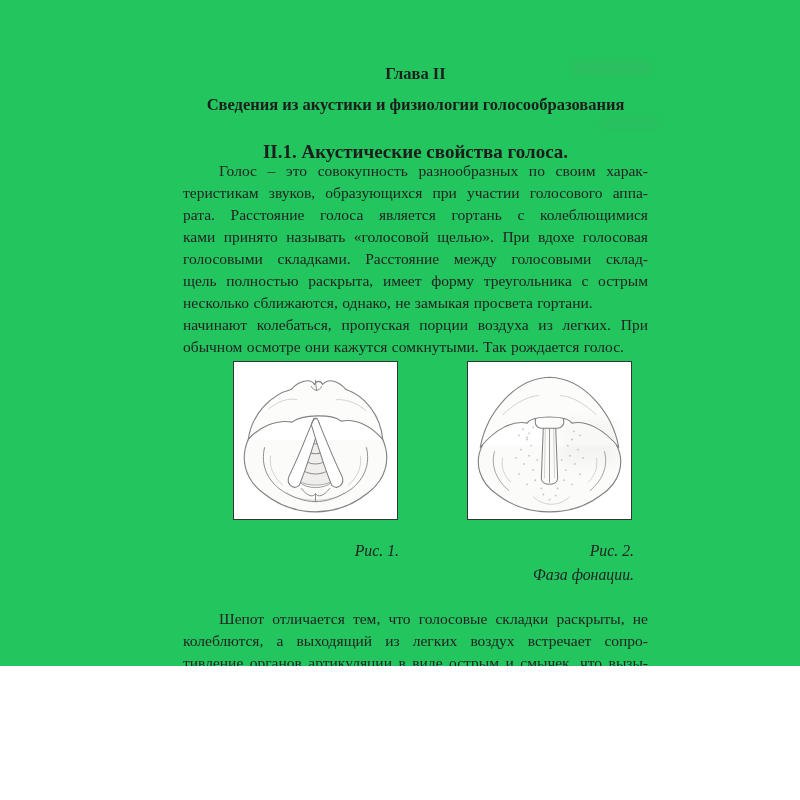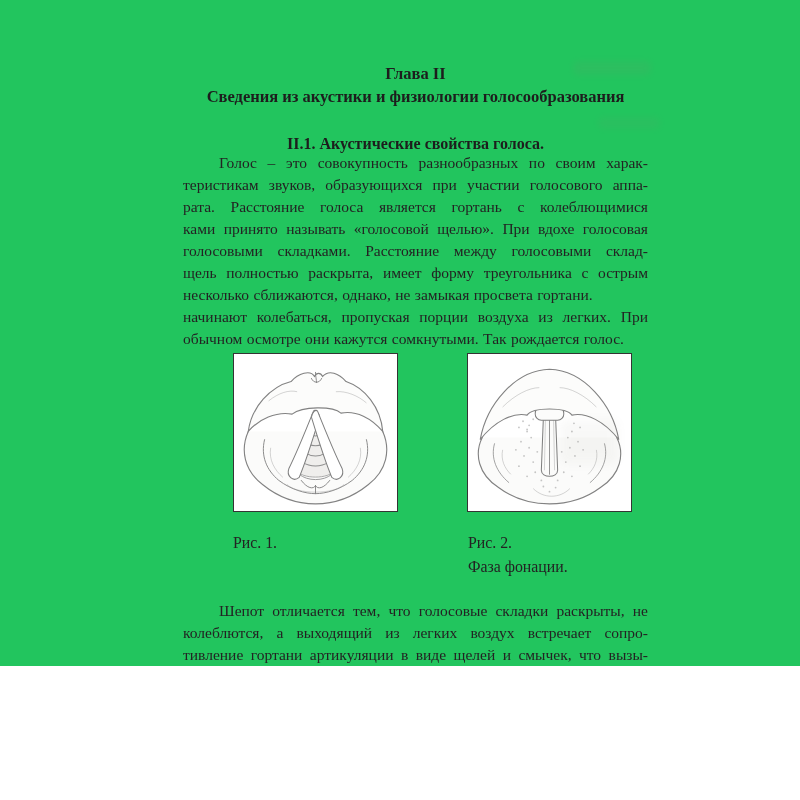--- a/index.html
+++ b/index.html
@@ -10,26 +10,26 @@
     -webkit-font-smoothing:antialiased;
   }
   .page { position:relative; width:800px; height:666px; overflow:hidden; background:#22c55e; }
   .content { position:absolute; left:183px; top:0; width:465px; }
 
   .chapter-title {
     padding-top:62px; text-align:center; font-weight:bold;
     font-size:16.5px; line-height:23px; white-space:nowrap; color:#1d1d1d;
   }
   .chapter-subtitle {
-    text-align:center; font-weight:bold;
+    margin-top:8px; text-align:center; font-weight:bold;
     font-size:16.5px; line-height:23px; white-space:nowrap; color:#1d1d1d;
   }
   .section-title {
     margin-top:25px; text-align:center; font-weight:bold;
-    font-size:16px; line-height:21px; white-space:nowrap; color:#1d1d1d;
+    font-size:19px; line-height:21px; white-space:nowrap; color:#1d1d1d;
   }
 
   .body-text { margin-top:-2px; font-size:15.5px; }
   .body-text.para2 { margin-top:0; }
   .body-text.para3 { margin-top:21px; }
   .tline {
     line-height:22px; height:22px; overflow:hidden;
     text-align:justify; text-align-last:justify;
     word-spacing:0.5px;
   }
@@ -37,21 +37,21 @@
   .tline.para-end { text-align-last:left; }
 
   .figures { margin-top:3px; display:flex; padding-left:50px; gap:69px; }
   .figure-box {
     width:163px; height:157px; border:1.5px solid #343434;
     background:#ffffff; box-sizing:content-box;
   }
   .figure-box svg { display:block; width:163px; height:157px; }
 
   .captions { display:flex; padding-left:50px; gap:69px; margin-top:19px; }
-  .caption { width:166px; text-align:left; font-size:15.8px; line-height:24px; color:#232323; }
+  .caption { width:166px; text-align:right; font-size:15.8px; line-height:24px; color:#232323;font-style:italic; }
 
   .page-number {
     position:absolute; left:193px; top:747px; width:465px;
     text-align:center; font-size:15px; color:#2c2c2c;
   }
 
   
   .artifact { position:absolute; border-radius:5px; filter:blur(3px); pointer-events:none; }
   .artifact.a1 { left:573px; top:61px;  width:78px; height:14px; background:#84846f; opacity:.10; }
   .artifact.a2 { left:598px; top:117px; width:62px; height:12px; background:#84846f; opacity:.08; }
@@ -193,21 +193,21 @@
       </div>
       <div class="caption">
         <div>Рис. 2.</div>
         <div>Фаза фонации.</div>
       </div>
     </div>
 
     <div class="body-text para3">
       <div class="tline para-start">Шепот отличается тем, что голосовые складки раскрыты, не</div>
       <div class="tline">колеблются, а выходящий из легких воздух встречает сопро-</div>
-      <div class="tline">тивление гортани артикуляции в виде щелей и смычек, что вызы-</div>
+      <div class="tline">тивление органов артикуляции в виде острым и смычек, что вызы-</div>
       <div class="tline para-end">вает специфический шум.</div>
     </div>
 
   </div>
 
   <div class="artifact a3"></div>
   <div class="page-number">12</div>
 </div>
 
 </body></html>

